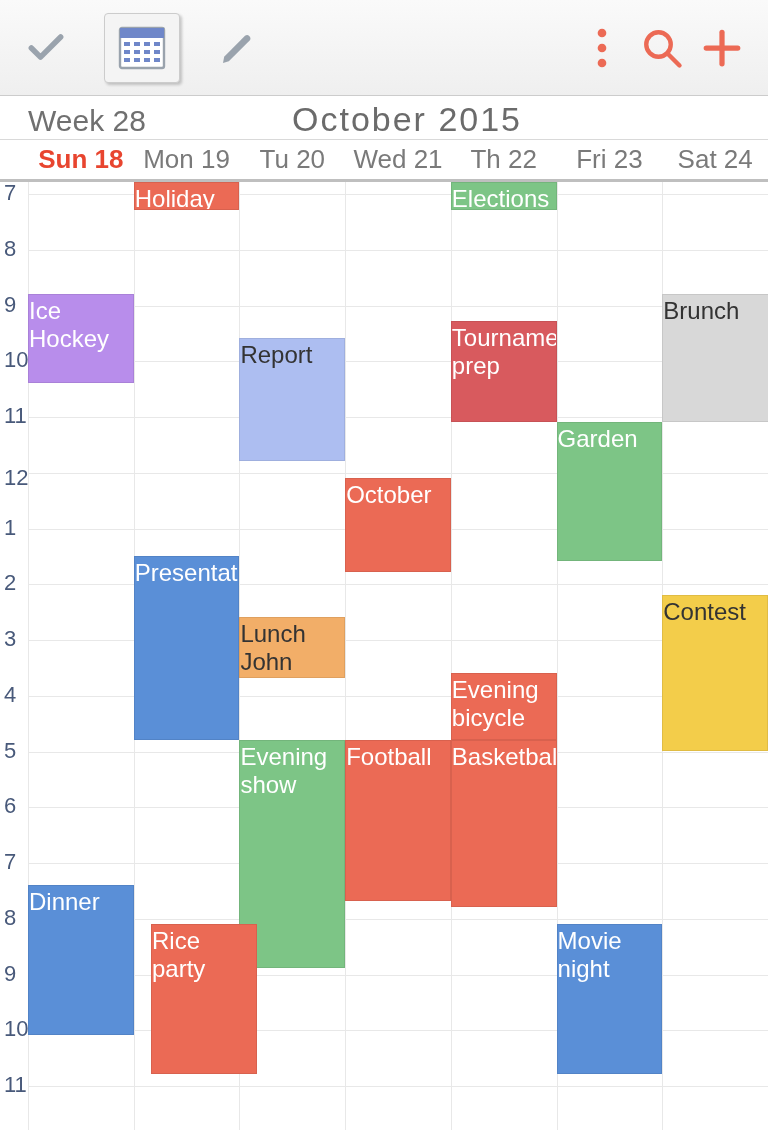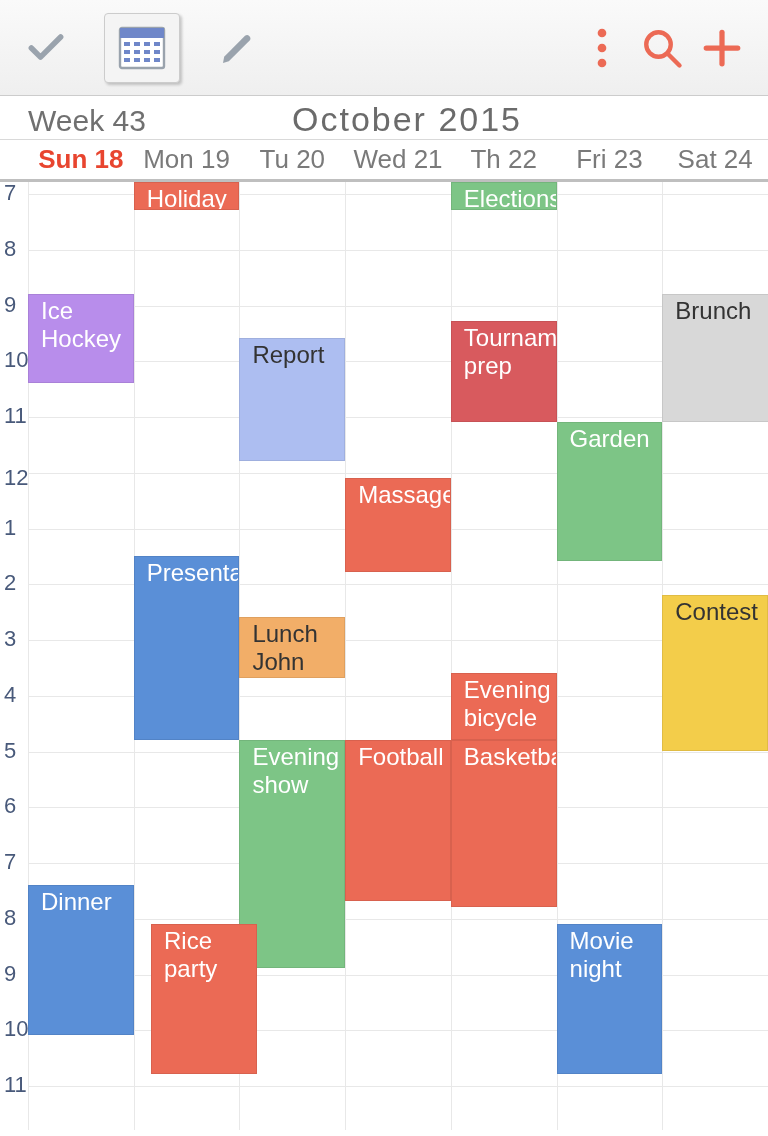--- a/index.html
+++ b/index.html
@@ -17,21 +17,21 @@
   .hdr .month-label { flex:1; text-align:left; padding-left:84px; font-size:34px; letter-spacing:2px;}
   
   .dayrow { display:flex; padding-left:28px; height:42px; align-items:center; border-bottom:3px solid #bfbfbf;}
   .day-cell-hdr { flex:1; text-align:center; font-size:26px; color:#7a7a7a; cursor:pointer;}
   .day-cell-hdr.today { color:#e8452f; font-weight:bold; }
   
   .grid { position:relative; height: calc(1136px - 96px - 47px - 45px); width:768px; }
   .hour-label { position:absolute; left:0; width:28px; text-align:left; font-size:22px; color:#48597a; padding-left:4px;}
   .hour-line { position:absolute; left:28px; right:0; height:1px; background:#e8e8e8;}
   .vline { position:absolute; top:0; bottom:0; width:1px; background:#e8e8e8;}
-  .event { position:absolute; font-size:24px; line-height:28px; padding:2px 12px; overflow:hidden; cursor:pointer; border:1px solid rgba(0,0,0,0.08);}
+  .event { position:absolute; font-size:24px; line-height:28px; padding:2px 0; overflow:hidden; cursor:pointer; border:1px solid rgba(0,0,0,0.08);}
   .event.c-red    { background:#eb6a55; color:#fff; }
   .event.c-purple { background:#b88deb; color:#fff; }
   .event.c-lblue  { background:#adbef1; color:#333; }
   .event.c-orange { background:#f4b26a; color:#333; }
   .event.c-green  { background:#7dc586; color:#fff; }
   .event.c-dkred  { background:#d85a5e; color:#fff; }
   .event.c-blue   { background:#5a8fd7; color:#fff; }
   .event.c-grey   { background:#d8d8d8; color:#333; }
   .event.c-yellow { background:#f3cd4a; color:#333; }
   .event.c-orange2 { background:#f2ae68; color:#333;}
@@ -88,21 +88,21 @@
   </div>
   <div class="tb-btn">
     <svg width="42" height="42" viewBox="0 0 24 24">
         <line x1="12" y1="3" x2="12" y2="21" stroke="#ec6a55" stroke-width="3" stroke-linecap="round"></line>
         <line x1="3" y1="12" x2="21" y2="12" stroke="#ec6a55" stroke-width="3" stroke-linecap="round"></line>
       </svg>
   </div>
 </div>
 
 <div class="hdr">
-  <span class="week-label">Week 43</span>
+  <span class="week-label">Week 28</span>
   <span class="month-label">October   2015</span>
 </div>
 
 <div class="dayrow" id="dayrow">
     <div class="day-cell-hdr today">Sun 18</div>
     <div class="day-cell-hdr">Mon 19</div>
     <div class="day-cell-hdr">Tu 20</div>
     <div class="day-cell-hdr">Wed 21</div>
     <div class="day-cell-hdr">Th 22</div>
     <div class="day-cell-hdr">Fri 23</div>
@@ -151,21 +151,21 @@
     <div class="hour-line" style="top: 848.471px;"></div>
     <div class="hour-label" style="top: 890.235px;">11</div>
     <div class="hour-line" style="top: 904.235px;"></div>
     <div class="event c-red" style="top: 0px; height: 27.8824px; left: 133.714px; width: 105.714px;"><span>Holiday</span></div>
     <div class="event c-green" style="top: 0px; height: 27.8824px; left: 450.857px; width: 105.714px;"><span>Elections</span></div>
     <div class="event c-purple" style="top: 111.529px; height: 89.2235px; left: 28px; width: 105.714px;"><span>Ice Hockey</span></div>
     <div class="event c-grey" style="top: 111.529px; height: 128.259px; left: 662.286px; width: 118px;"><span>Brunch</span></div>
     <div class="event c-lblue" style="top: 156.141px; height: 122.682px; left: 239.429px; width: 105.714px;"><span>Report</span></div>
     <div class="event c-dkred" style="top: 139.412px; height: 100.376px; left: 450.857px; width: 105.714px;"><span>Tournament prep</span></div>
     <div class="event c-green" style="top: 239.788px; height: 139.412px; left: 556.571px; width: 105.714px;"><span>Garden</span></div>
-    <div class="event c-red" style="top: 295.553px; height: 94.8px; left: 345.143px; width: 105.714px;"><span>Massage</span></div>
+    <div class="event c-red" style="top: 295.553px; height: 94.8px; left: 345.143px; width: 105.714px;"><span>October</span></div>
     <div class="event c-blue" style="top: 373.624px; height: 184.024px; left: 133.714px; width: 105.714px;"><span>Presentation</span></div>
     <div class="event c-orange2" style="top: 434.965px; height: 61.3412px; left: 239.429px; width: 105.714px;"><span>Lunch John</span></div>
     <div class="event c-yellow" style="top: 412.659px; height: 156.141px; left: 662.286px; width: 105.714px;"><span>Contest</span></div>
     <div class="event c-red" style="top: 490.729px; height: 66.9176px; left: 450.857px; width: 105.714px;"><span>Evening bicycle</span></div>
     <div class="event c-red" style="top: 557.647px; height: 161.718px; left: 345.143px; width: 105.714px;"><span>Football</span></div>
     <div class="event c-red" style="top: 557.647px; height: 167.294px; left: 450.857px; width: 105.714px;"><span>Basketball</span></div>
     <div class="event c-blue" style="top: 702.635px; height: 150.565px; left: 28px; width: 105.714px;"><span>Dinner</span></div>
     <div class="event c-green" style="top: 557.647px; height: 228.635px; left: 239.429px; width: 105.714px;"><span>Evening show</span></div>
     <div class="event c-red" style="top: 741.671px; height: 150.565px; left: 151px; width: 105.714px;"><span>Rice party</span></div>
     <div class="event c-blue" style="top: 741.671px; height: 150.565px; left: 556.571px; width: 105.714px;"><span>Movie night</span></div>

